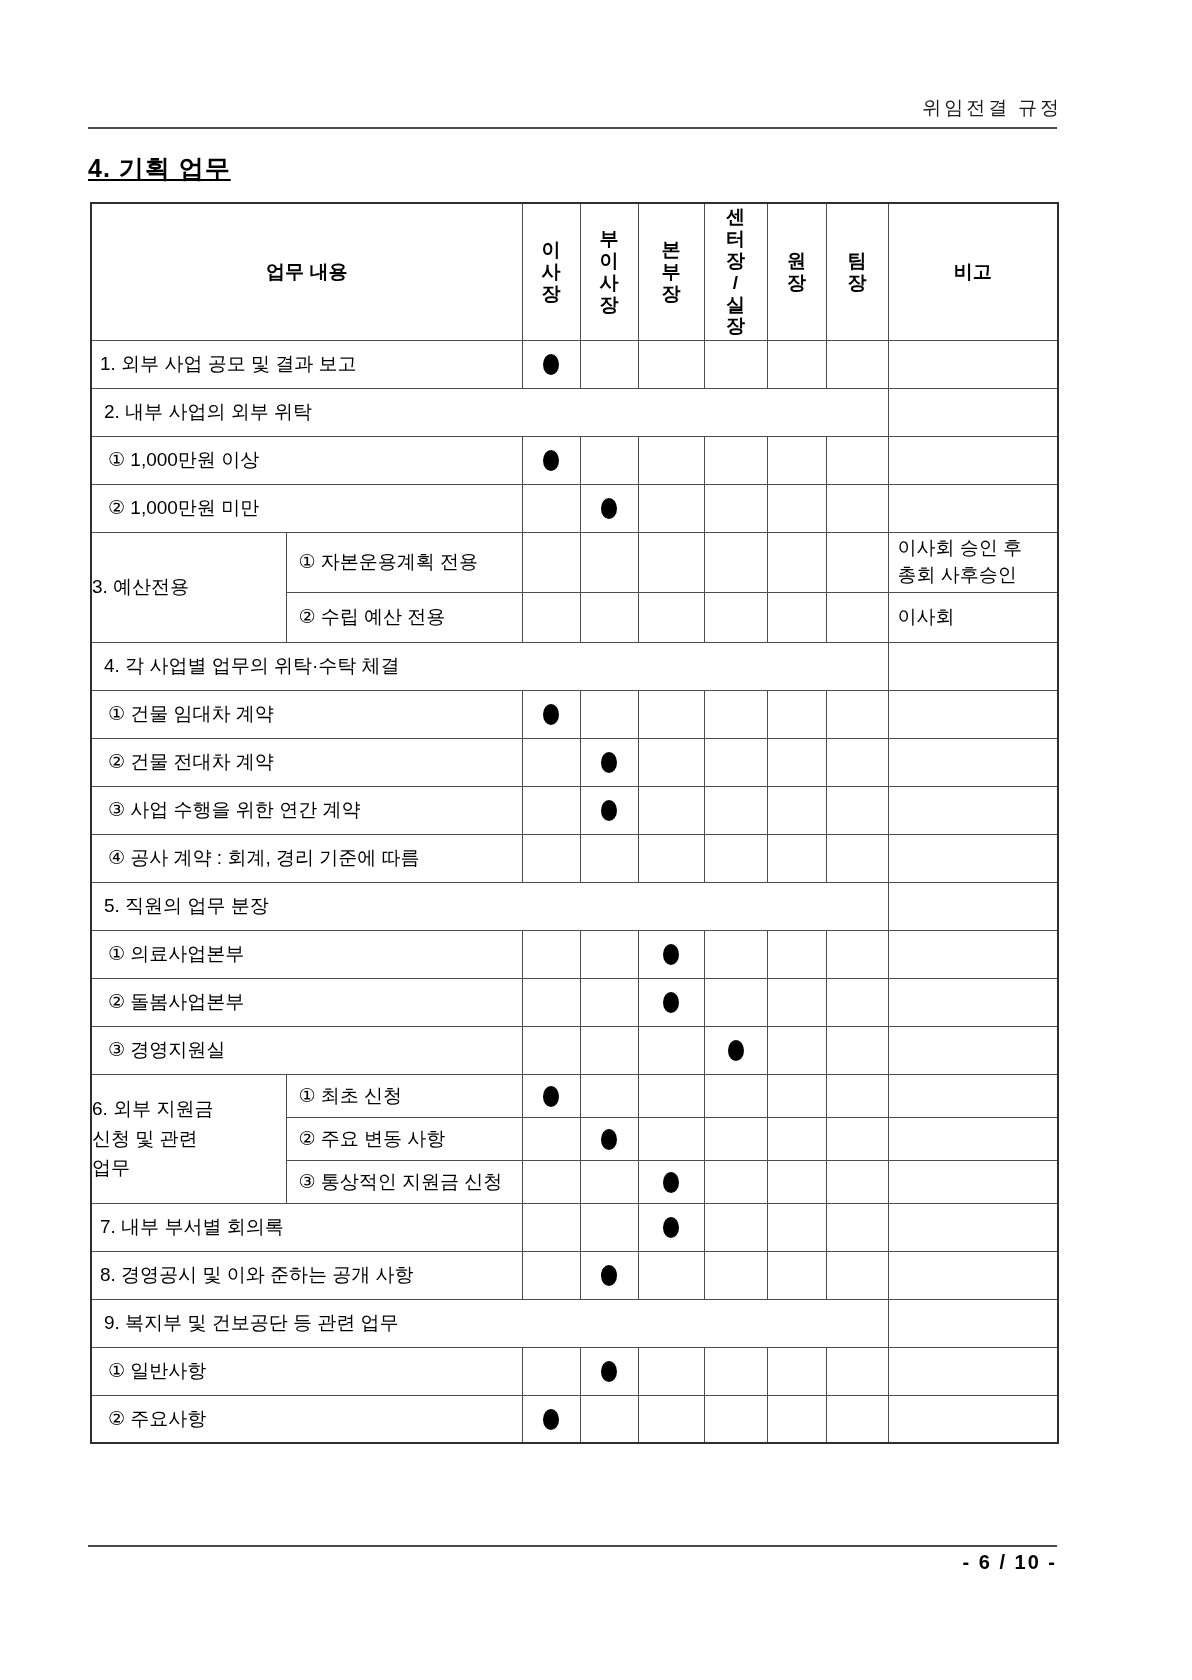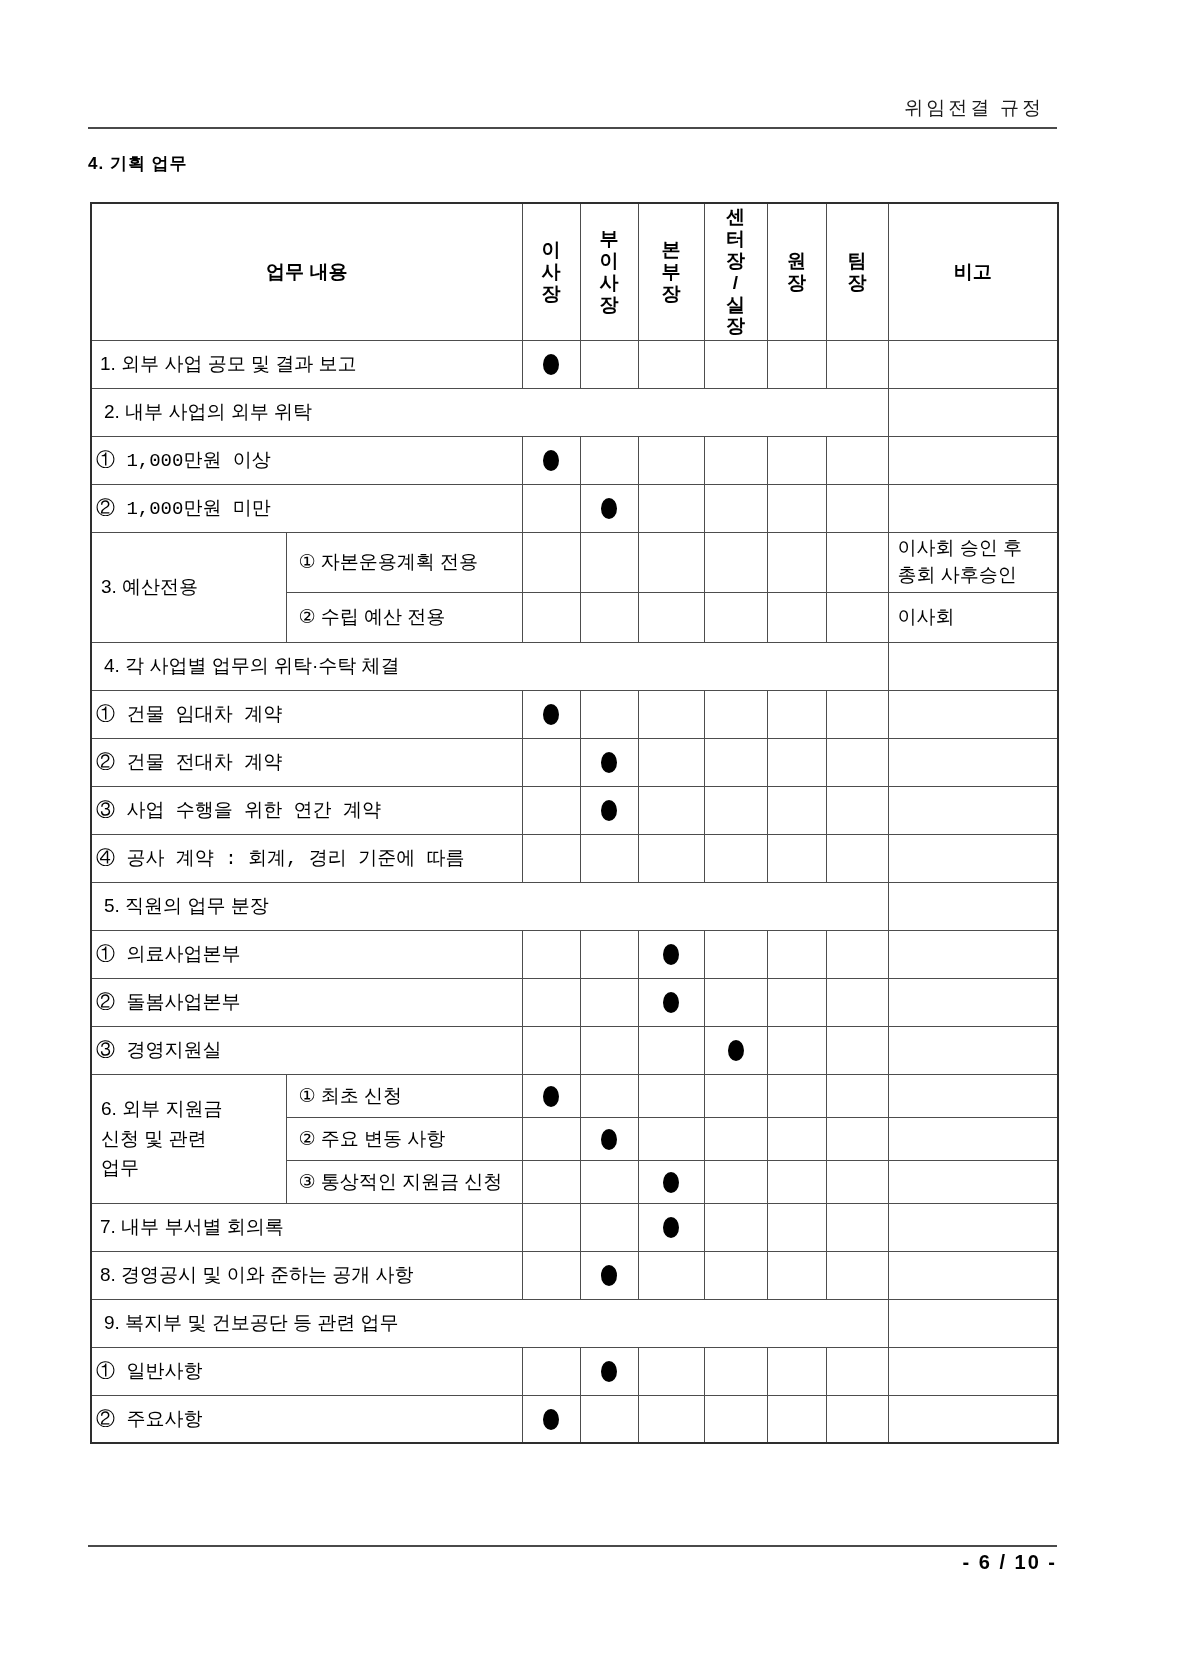--- a/index.html
+++ b/index.html
@@ -8,43 +8,44 @@
     width: 1192px;
     height: 1680px;
     background: #ffffff;
     color: #000;
     font-family: "Liberation Sans", "DejaVu Sans", sans-serif;
     overflow: hidden;
   }
   .doc-title {
     position: absolute;
     top: 95px;
-    right: 148px;
+    right: 130px;
     font-family: "Liberation Serif", "DejaVu Serif", serif;
     font-size: 19px;
     letter-spacing: 3px;
     color: #1a1a1a;
   }
   .rule {
     position: absolute;
     left: 88px;
     width: 969px;
     height: 0;
     border-top: 2px solid #4a4a4a;
   }
   .rule-top { top: 127px; }
   .rule-bottom { top: 1545px; }
   .section-title {
     position: absolute;
     top: 152px;
     left: 88px;
     margin: 0;
-    font-size: 17px;
+    font-size: 25px;
     font-weight: bold;
     letter-spacing: 1px;
+    text-decoration: underline;
   }
   .approval-table {
     position: absolute;
     top: 202px;
     left: 90px;
     width: 967px;
     border-collapse: collapse;
     table-layout: fixed;
     border: 2px solid #2e2e2e;
   }
@@ -60,24 +61,24 @@
     white-space: pre-line;
     line-height: 1.15;
     font-size: 18px;
     padding: 4px 0;
   }
   tr.row-item, tr.row-group, tr.row-split, tr.row-split_cont { height: 48px; }
   tr.size-tall { height: 60px; }
   tr.size-mid { height: 50px; }
   tr.size-compact { height: 43px; }
   td.label { text-align: left; padding-left: 8px; }
-  td.label.sub { padding-left: 4px; font-family: Liberation Mono, monospace; }
+  td.label.sub { padding-left: 16px; }
   td.group-label { padding-left: 12px; }
   td.group-cell {
-    padding-left: 9px;
+    padding-left: 0;
     white-space: pre-line;
     line-height: 1.55;
   }
   td.sub-label { text-align: left; padding-left: 12px; }
   td.dot-cell { text-align: center; }
   .dot {
     display: inline-block;
     width: 16px;
     height: 21px;
     background: #000;

